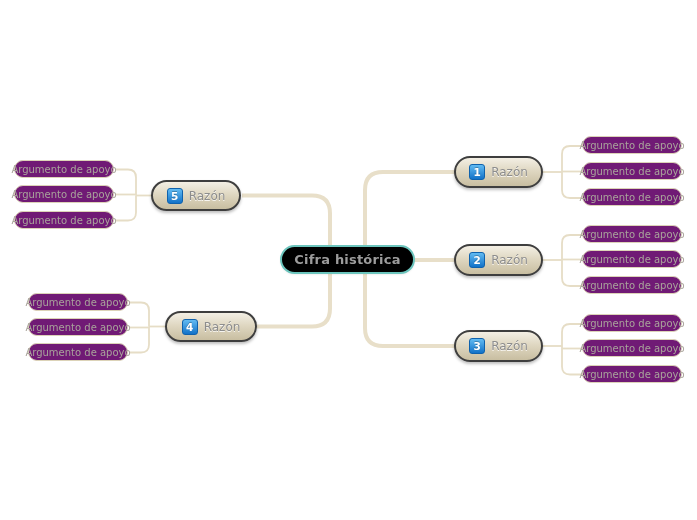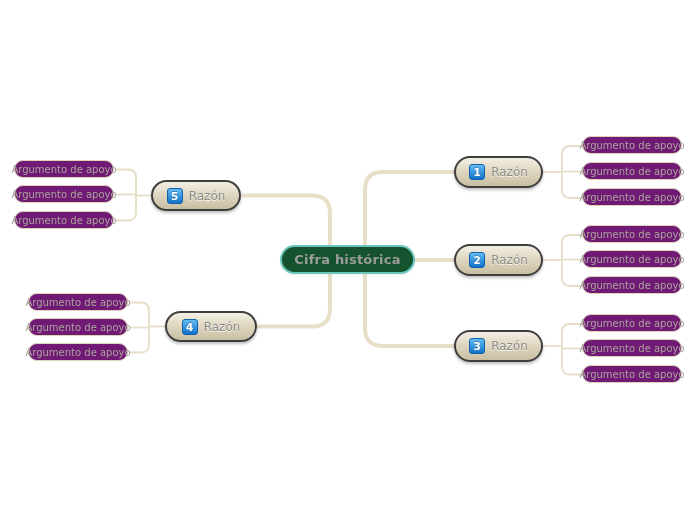--- a/index.html
+++ b/index.html
@@ -5,21 +5,21 @@
   html,body { margin:0; padding:0; background:#ffffff; }
   .canvas {
     position:relative; width:697px; height:520px; background:#ffffff;
     font-family:"DejaVu Sans","Liberation Sans",sans-serif; overflow:hidden;
   }
   svg.links { position:absolute; left:0; top:0; }
 
   
   .center-node {
     position:absolute; left:280px; top:245px; width:131px; height:25px;
-    background:#14532d; border:2px solid #6cc5bd; border-radius:15px;
+    background:#000000; border:2px solid #6cc5bd; border-radius:15px;
     display:flex; align-items:center; justify-content:center;
     color:#9c9c9c; font-weight:bold; font-size:13px; letter-spacing:.2px;
     box-shadow:0 1px 2px rgba(0,0,0,0.06); cursor:pointer;
   }
 
   
   .branch-node {
     position:absolute; display:flex; align-items:center; justify-content:center; gap:6px;
     border:2px solid #3e3e3e; border-radius:16px;
     background:linear-gradient(#f3efe4, #ded6c0 48%, #c8bea1);

